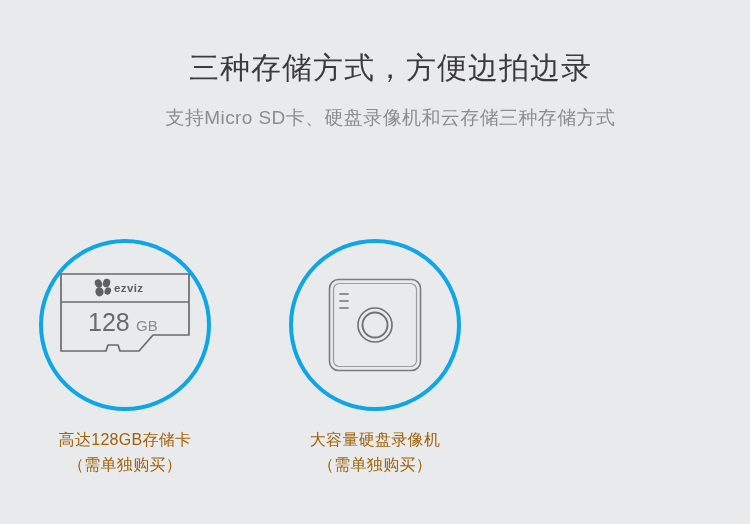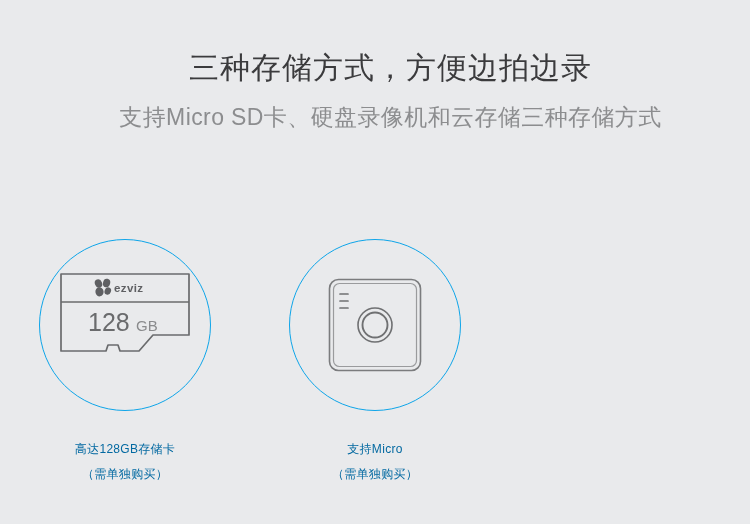--- a/index.html
+++ b/index.html
@@ -16,56 +16,56 @@
   .header { padding-top:48px; text-align:center;padding-left:31px; }
   .title {
     font-size:30px;
     line-height:40px;
     color:#3b3b3d;
     letter-spacing:1px;
     font-weight:500;
   }
   .subtitle {
     margin-top:15px;
-    font-size:23px;
+    font-size:19px;
     line-height:29px;
     color:#8c8d8f;
     letter-spacing:0.4px;
   }
   .subtitle .sub-line { display:block; }
 
   
   .columns {
     position:absolute;
     top:239px;
     left:0;
     width:750px;
     display:flex;
   }
   .col { width:250px; display:flex; flex-direction:column; align-items:center; }
 
   .circle {
     width:172px;
     height:172px;
     border-radius:50%;
-    border:1px solid #0ea5e9;
+    border:4px solid #0ea5e9;
     display:flex;
     align-items:center;
     justify-content:center;
     position:relative;
   }
   .circle svg { display:block; overflow:visible; }
 
   
   .caption {
-    margin-top:26px;
+    margin-top:16px;
     text-align:center;
-    font-size:12px;
+    font-size:16px;
     line-height:25px;
-    color:#0369a1;
+    color:#a16207;
     letter-spacing:0.3px;
     white-space:nowrap;
   }
   .caption .cap-line { display:block; }
 
   
   .sd-size-num { font-size:25px; fill:#6a6b6d; font-family:"Liberation Sans",sans-serif; }
   .sd-size-unit { font-size:15px; fill:#8a8b8d; font-family:"Liberation Sans",sans-serif; }
   .sd-brand { font-size:11.5px; fill:#5f6063; font-family:"Liberation Sans",sans-serif; letter-spacing:0.4px; font-weight:600; }
 </style>
@@ -124,20 +124,20 @@
             <line x1="13" y1="31" x2="21" y2="31"></line>
           </g>
 
           <g fill="none" stroke="#6f7072">
             <circle cx="48" cy="48" r="17" stroke-width="1.6"></circle>
             <circle cx="48" cy="48" r="12.5" stroke-width="1.9"></circle>
           </g>
         </svg>
       </div>
       <div class="caption">
-        <span class="cap-line">支持Micro</span>
+        <span class="cap-line">大容量硬盘录像机</span>
         <span class="cap-line">（需单独购买）</span>
       </div>
     </div>
 
 
   </div>
 </div>
 
 </body></html>

